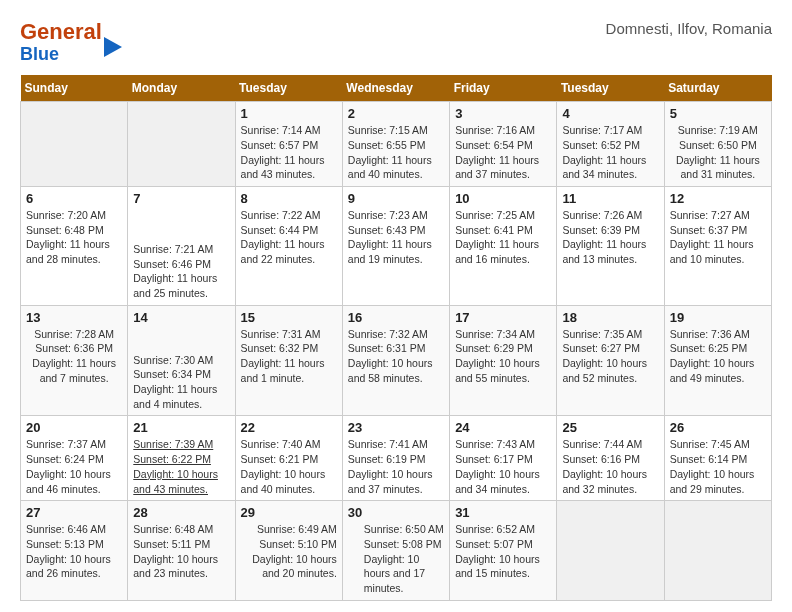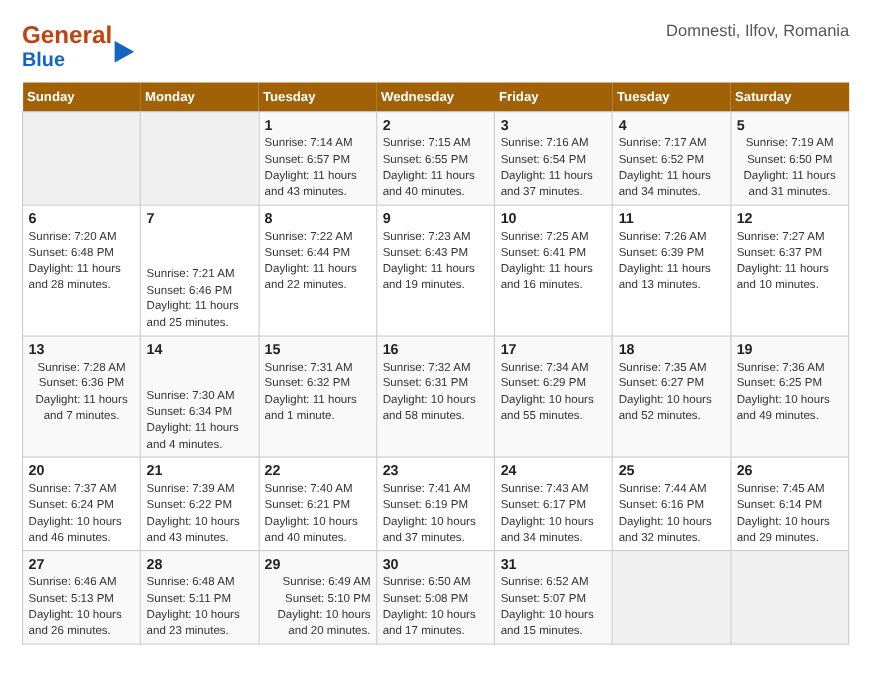--- a/index.html
+++ b/index.html
@@ -232,21 +232,21 @@
       </tr>
       <tr>
         <td>
           <span class="day-num">20</span>
           <div class="cell-content" style="white-space: pre-line;">Sunrise: 7:37 AM
 Sunset: 6:24 PM
 Daylight: 10 hours and 46 minutes.</div>
         </td>
         <td>
           <span class="day-num">21</span>
-          <div class="cell-content" style="white-space: pre-line;">Sunrise: 7:39 AM
+          <div class="cell-content" style="white-space: pre-line; text-decoration: underline;">Sunrise: 7:39 AM
 Sunset: 6:22 PM
 Daylight: 10 hours and 43 minutes.</div>
         </td>
         <td>
           <span class="day-num">22</span>
           <div class="cell-content" style="white-space: pre-line;">Sunrise: 7:40 AM
 Sunset: 6:21 PM
 Daylight: 10 hours and 40 minutes.</div>
         </td>
         <td>
@@ -288,21 +288,21 @@
 Daylight: 10 hours and 23 minutes.</div>
         </td>
         <td>
           <span class="day-num">29</span>
           <div class="cell-content" style="white-space: pre-line; text-align: right;">Sunrise: 6:49 AM
 Sunset: 5:10 PM
 Daylight: 10 hours and 20 minutes.</div>
         </td>
         <td>
           <span class="day-num">30</span>
-          <div class="cell-content" style="white-space: pre-line;">Sunrise: 6:50 AM
+          <div class="cell-content" style="white-space: pre-line; margin-left: 16px;">Sunrise: 6:50 AM
 Sunset: 5:08 PM
 Daylight: 10 hours and 17 minutes.</div>
         </td>
         <td>
           <span class="day-num">31</span>
           <div class="cell-content" style="white-space: pre-line;">Sunrise: 6:52 AM
 Sunset: 5:07 PM
 Daylight: 10 hours and 15 minutes.</div>
         </td>
         <td class="empty-cell"></td>

